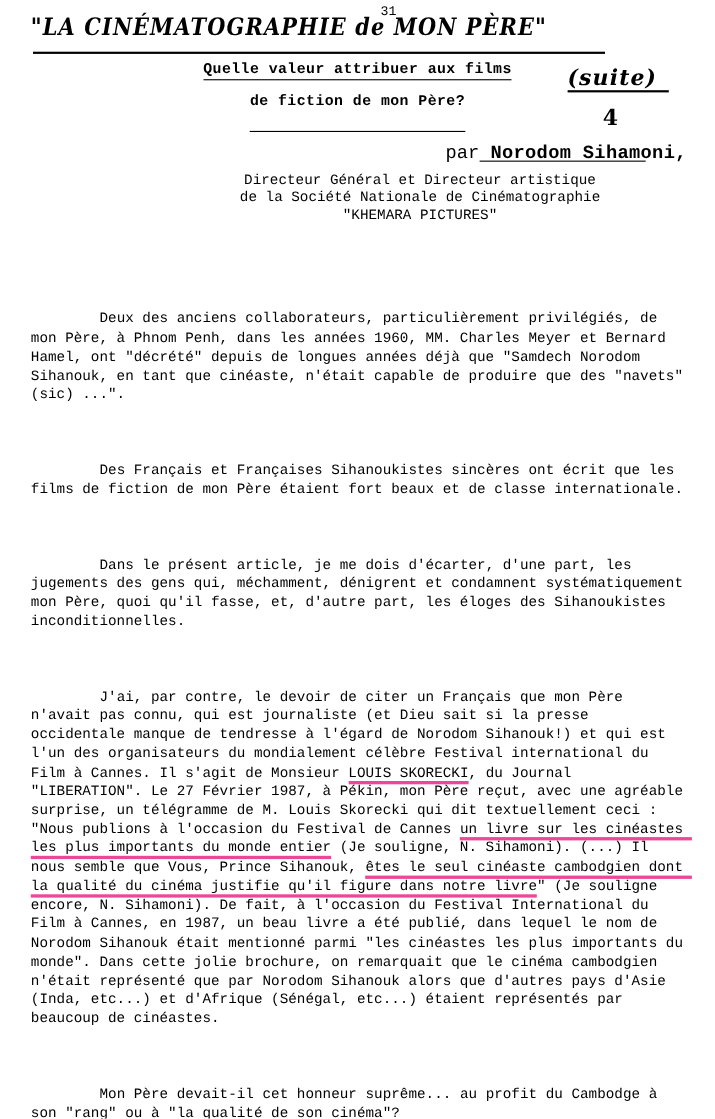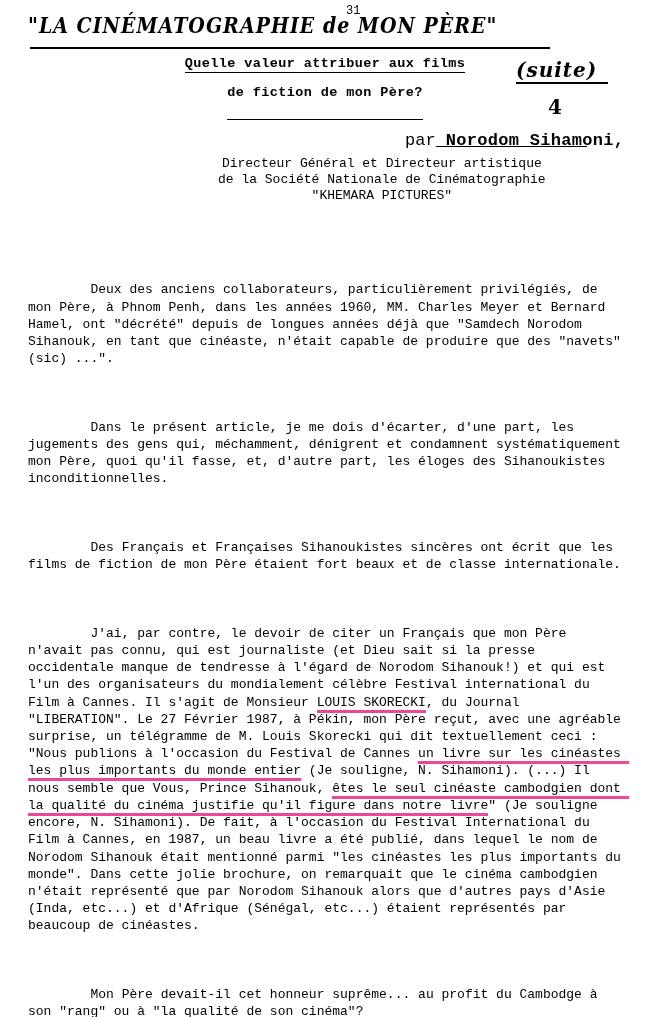--- a/index.html
+++ b/index.html
@@ -169,20 +169,20 @@
     <span>par </span><b>Norodom Sihamoni,</b>
   </div>
   <div class="byline-underline"></div>
 
   <div class="affil">Directeur Général et Directeur artistique
 de la Société Nationale de Cinématographie
 "KHEMARA PICTURES"</div>
 
   <div class="body">
     <p class="para">        <span>Deux des anciens collaborateurs, particulièrement privilégiés, de mon Père, à Phnom Penh, dans les années 1960, MM. Charles Meyer et Bernard Hamel, ont "décrété" depuis de longues années déjà que "Samdech Norodom Sihanouk, en tant que cinéaste, n'était capable de produire que des "navets" (sic) ...".</span></p>
+    <p class="para">        <span>Des Français et Françaises Sihanoukistes sincères ont écrit que les films de fiction de mon Père étaient fort beaux et de classe internationale.</span></p>
     <p class="para">        <span>Dans le présent article, je me dois d'écarter, d'une part, les jugements des gens qui, méchamment, dénigrent et condamnent systématiquement mon Père, quoi qu'il fasse, et, d'autre part, les éloges des Sihanoukistes inconditionnelles.</span></p>
-    <p class="para">        <span>Des Français et Françaises Sihanoukistes sincères ont écrit que les films de fiction de mon Père étaient fort beaux et de classe internationale.</span></p>
     <p class="para">        <span>J'ai, par contre, le devoir de citer un Français que mon Père n'avait pas connu, qui est journaliste (et Dieu sait si la presse occidentale manque de tendresse à l'égard de Norodom Sihanouk!) et qui est l'un des organisateurs du mondialement célèbre Festival international du Film à Cannes. Il s'agit de Monsieur </span><span class="u">LOUIS SKORECKI</span><span>, du Journal "LIBERATION". Le 27 Février 1987, à Pékin, mon Père reçut, avec une agréable surprise, un télégramme de M. Louis Skorecki qui dit textuellement ceci : "Nous publions à l'occasion du Festival de Cannes </span><span class="u">un livre sur les cinéastes les plus importants du monde entier</span><span> (Je souligne, N. Sihamoni). (...) Il nous semble que Vous, Prince Sihanouk, </span><span class="u">êtes le seul cinéaste cambodgien dont la qualité du cinéma justifie qu'il figure dans notre livre</span><span>" (Je souligne encore, N. Sihamoni). De fait, à l'occasion du Festival International du Film à Cannes, en 1987, un beau livre a été publié, dans lequel le nom de Norodom Sihanouk était mentionné parmi "les cinéastes les plus importants du monde". Dans cette jolie brochure, on remarquait que le cinéma cambodgien n'était représenté que par Norodom Sihanouk alors que d'autres pays d'Asie (Inda, etc...) et d'Afrique (Sénégal, etc...) étaient représentés par beaucoup de cinéastes.</span></p>
     <p class="para">        <span>Mon Père devait-il cet honneur suprême... au profit du Cambodge à son "rang" ou à "la qualité de son cinéma"?</span></p>
     
   </div>
 
 </div>
 
 </body></html>

